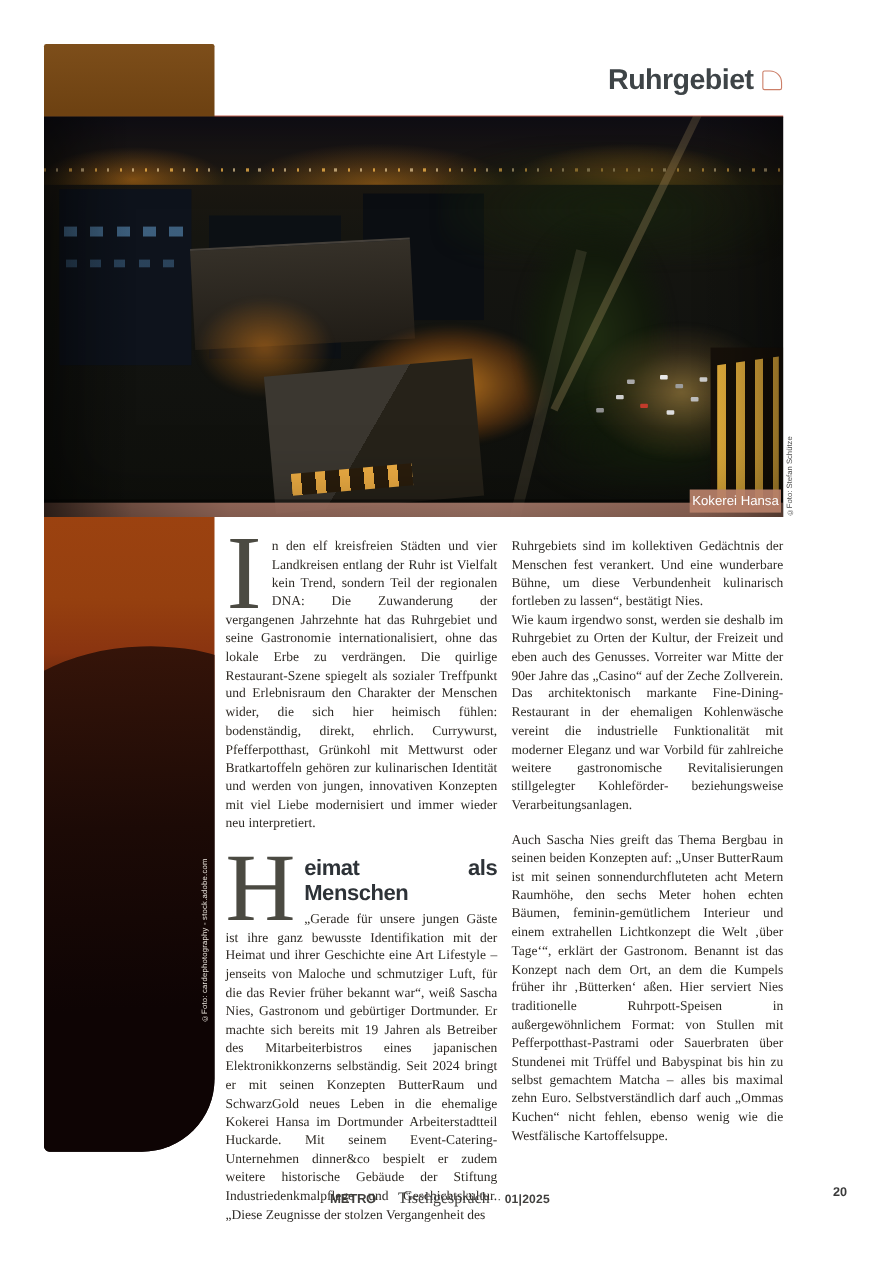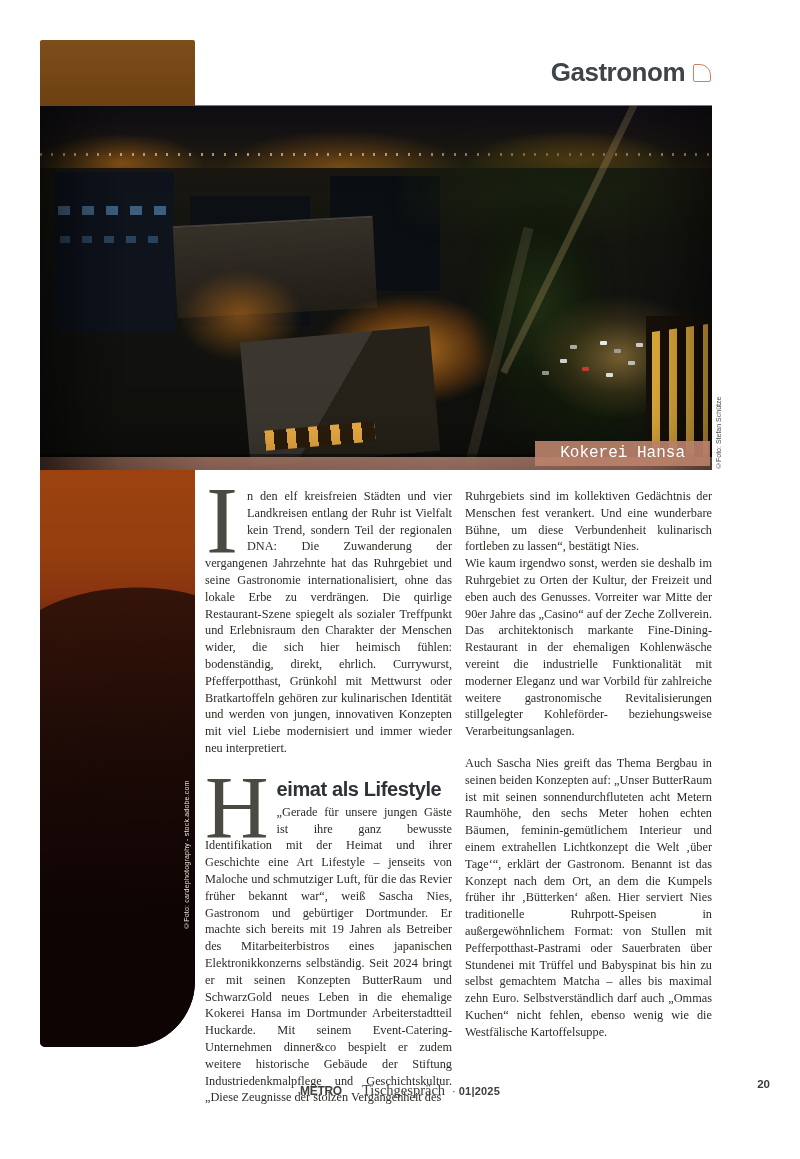--- a/index.html
+++ b/index.html
@@ -77,23 +77,23 @@
   .ph-bridge{left:596px;top:-12px;width:7px;height:310px;transform:rotate(26deg);
     transform-origin:top center;background:rgba(190,160,112,.28);}
   .ph-road{left:452px;top:118px;width:10px;height:262px;transform:rotate(14deg);
     background:rgba(162,142,112,.18);}
   .ph-bottomline{left:0;bottom:13px;right:0;height:3px;background:rgba(0,0,0,.4);}
   .ph-bottomband{left:0;bottom:0;right:0;height:13px;opacity:.92;
     background:linear-gradient(90deg,#6b4a3c,#b98270 25%,#c4907e 60%,#a97663);}
   .ph-vignette{left:0;top:0;right:0;bottom:0;
     box-shadow:inset 0 0 70px rgba(0,0,0,.5);
     background:linear-gradient(90deg,rgba(0,0,0,.35),transparent 12%,transparent 88%,rgba(0,0,0,.2));}
-  .photo-caption{position:absolute;right:2px;bottom:4px;padding:3px 25px 4px;
+  .photo-caption{position:absolute;right:2px;bottom:4px;padding:3px 2px 4px;
     background:rgba(184,129,106,.92);color:#ffffff;
-    font-family:Liberation Mono, monospace;font-size:16px;}
+    font-family:Liberation Sans, sans-serif;font-size:12px;}
   .photo-credit{position:absolute;left:715px;top:379px;height:90px;
     writing-mode:vertical-rl;transform:rotate(180deg);white-space:nowrap;
     font-family:"Liberation Sans",sans-serif;font-size:7px;color:#4d4d4d;}
 
   
   .col{position:absolute;top:488px;width:247px;font-size:12.3px;line-height:16.8px;
     text-align:justify;color:#2f2b26;}
   .col-left{left:205px;}
   .col-right{left:465px;}
   .col p{margin:0;}
@@ -114,21 +114,21 @@
   .f-sep{font-family:"Liberation Sans",sans-serif;font-size:11px;margin:0 3px;}
   .f-issue{font-family:"Liberation Sans",sans-serif;font-weight:bold;font-size:11px;letter-spacing:.2px;}
   .page-number{position:absolute;top:1078px;right:30px;font-family:"Liberation Sans",sans-serif;
     font-weight:bold;font-size:11.5px;color:#3a3a3a;}
 </style>
 </head>
 <body>
 
 <div class="page">
 
-  <div class="header-title">Gastronom</div>
+  <div class="header-title">Ruhrgebiet</div>
   <div class="page-corner-icon"></div>
   <div class="rule"></div>
 
   <div class="strip">
     <div class="strip-hill"></div>
     <div class="strip-credit">©Foto: cardephotography - stock.adobe.com</div>
   </div>
 
   <div class="photo">
     <div class="abs ph-sky"></div>
@@ -157,21 +157,21 @@
     <div class="abs ph-bottomband"></div>
     <div class="abs ph-vignette"></div>
     <div class="photo-caption">Kokerei Hansa</div>
   </div>
   <div class="photo-credit">©Foto: Stefan Schütze</div>
 
   <div class="col col-left">
     <p><span class="dropcap-i">I</span><span>n den elf kreisfreien Städten und vier Landkreisen entlang der Ruhr ist Vielfalt kein Trend, sondern Teil der regionalen DNA: Die Zuwanderung der vergangenen Jahrzehnte hat das Ruhrgebiet und seine Gastronomie internationalisiert, ohne das lokale Erbe zu verdrängen. Die quirlige Restaurant-Szene spiegelt als sozialer Treffpunkt und Erlebnisraum den Charakter der Menschen wider, die sich hier heimisch fühlen: bodenständig, direkt, ehrlich. Currywurst, Pfefferpotthast, Grünkohl mit Mettwurst oder Bratkartoffeln gehören zur kulinarischen Identität und werden von jungen, innovativen Konzepten mit viel Liebe modernisiert und immer wieder neu interpretiert.</span></p>
     <div class="sec-heimat">
       <span class="dropcap-h">H</span>
-      <h3 class="subhead">eimat als Lifestyle</h3>
+      <h3 class="subhead">eimat als Menschen</h3>
       <p>„Gerade für unsere jungen Gäste ist ihre ganz bewusste Identifikation mit der Heimat und ihrer Geschichte eine Art Lifestyle – jenseits von Maloche und schmutziger Luft, für die das Revier früher bekannt war“, weiß Sascha Nies, Gastronom und gebürtiger Dortmunder. Er machte sich bereits mit 19 Jahren als Betreiber des Mitarbeiterbistros eines japanischen Elektronikkonzerns selbständig. Seit 2024 bringt er mit seinen Konzepten ButterRaum und SchwarzGold neues Leben in die ehemalige Kokerei Hansa im Dortmunder Arbeiterstadtteil Huckarde. Mit seinem Event-Catering-Unternehmen dinner&amp;co bespielt er zudem weitere historische Gebäude der Stiftung Industriedenkmalpflege und Geschichtskultur. „Diese Zeugnisse der stolzen Vergangenheit des</p>
     </div>
   </div>
 
   <div class="col col-right">
     <p>Ruhrgebiets sind im kollektiven Gedächtnis der Menschen fest verankert. Und eine wunderbare Bühne, um diese Verbundenheit kulinarisch fortleben zu lassen“, bestätigt Nies.</p>
     <p>Wie kaum irgendwo sonst, werden sie deshalb im Ruhrgebiet zu Orten der Kultur, der Freizeit und eben auch des Genusses. Vorreiter war Mitte der 90er Jahre das „Casino“ auf der Zeche Zollverein. Das architektonisch markante Fine-Dining-Restaurant in der ehemaligen Kohlenwäsche vereint die industrielle Funktionalität mit moderner Eleganz und war Vorbild für zahlreiche weitere gastronomische Revitalisierungen stillgelegter Kohleförder- beziehungsweise Verarbeitungsanlagen.</p>
     <p class="para-gap">Auch Sascha Nies greift das Thema Bergbau in seinen beiden Konzepten auf: „Unser ButterRaum ist mit seinen sonnendurchfluteten acht Metern Raumhöhe, den sechs Meter hohen echten Bäumen, feminin-gemütlichem Interieur und einem extrahellen Lichtkonzept die Welt ‚über Tage‘“, erklärt der Gastronom. Benannt ist das Konzept nach dem Ort, an dem die Kumpels früher ihr ‚Bütterken‘ aßen. Hier serviert Nies traditionelle Ruhrpott-Speisen in außergewöhnlichem Format: von Stullen mit Pefferpotthast-Pastrami oder Sauerbraten über Stundenei mit Trüffel und Babyspinat bis hin zu selbst gemachtem Matcha – alles bis maximal zehn Euro. Selbstverständlich darf auch „Ommas Kuchen“ nicht fehlen, ebenso wenig wie die Westfälische Kartoffelsuppe.</p>
   </div>
 

